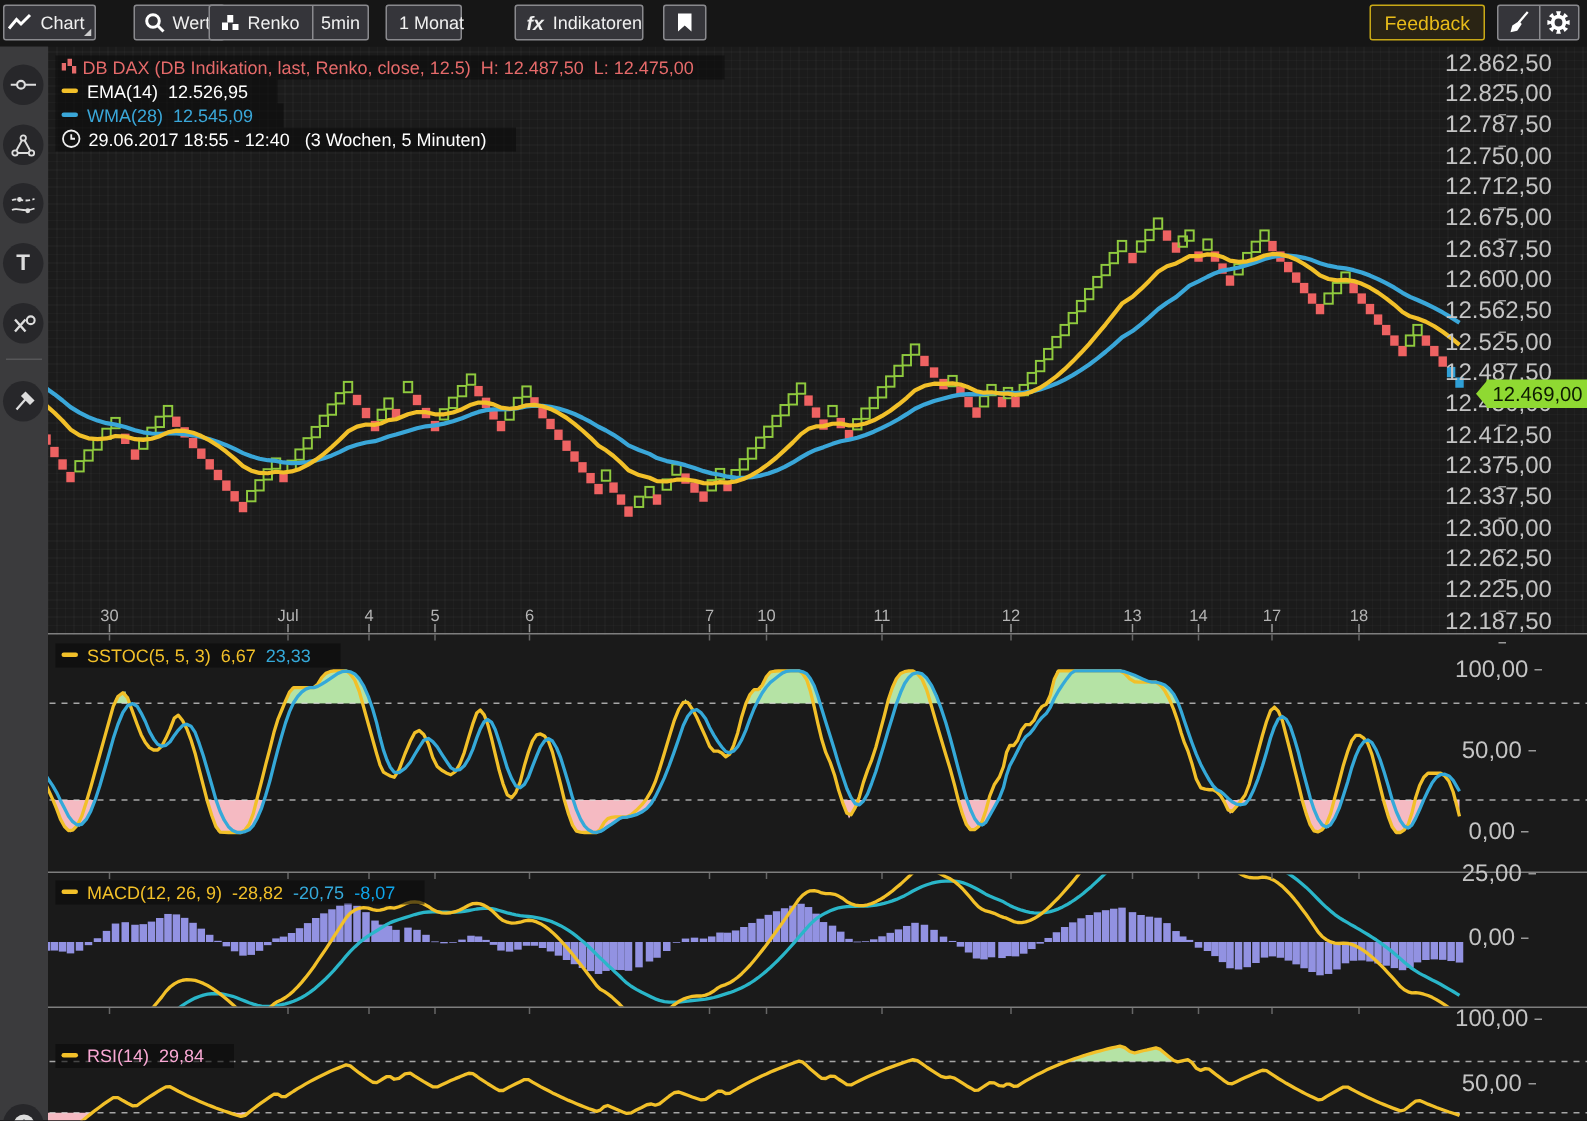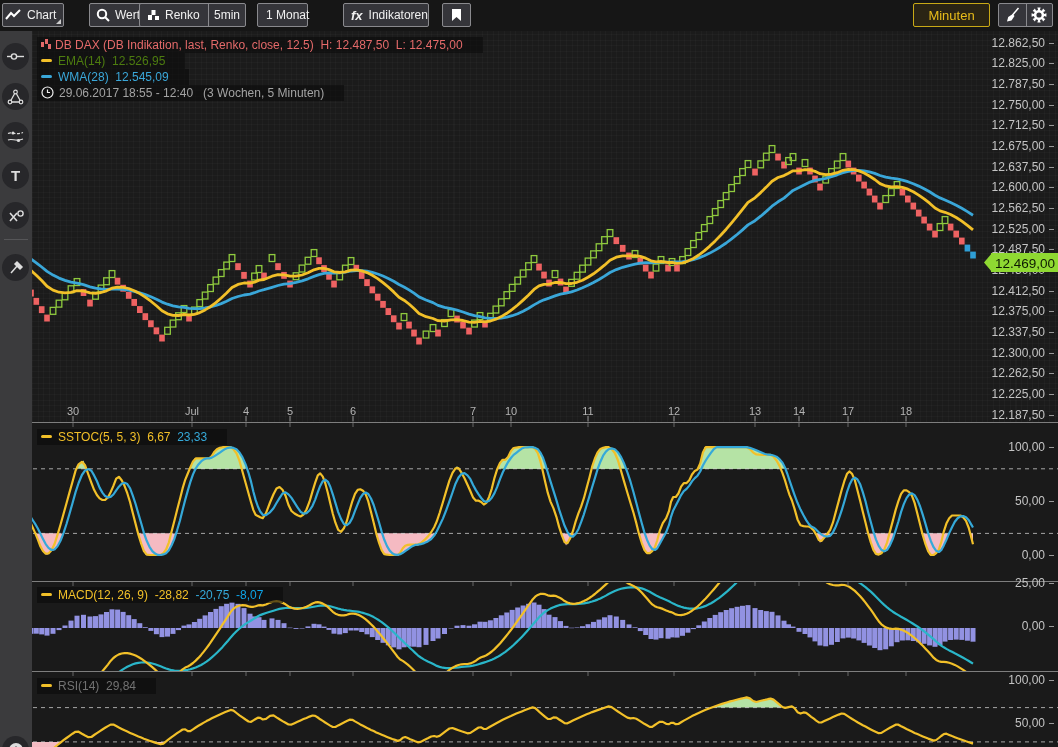--- a/index.html
+++ b/index.html
@@ -4,21 +4,21 @@
 html,body{width:1058px;height:747px;background:#141414;font-family:"Liberation Sans",sans-serif;overflow:hidden;position:relative}
 #toolbar{position:absolute;left:0;top:0;width:1058px;height:31px;background:#161616;z-index:6}
 .btn{position:absolute;top:3px;height:24px;background:#35353a;border:1px solid #8a8a8e;border-radius:2px;color:#f0f0f0;font-size:12px;display:flex;align-items:center}
 .btn .sep{width:1px;height:22px;background:#8a8a8e}
 #sidebar{position:absolute;left:0;top:31px;width:32px;height:716px;background:#3b3b3d;overflow:hidden;z-index:6}
 .sbtn{position:absolute;left:2px;width:27px;height:27px;border-radius:50%;background:#27272a;display:flex;align-items:center;justify-content:center}
 #chart{position:absolute;left:32px;top:31px;width:1026px;height:716px;background:#1a1a1a}
 #grid{position:absolute;left:32px;top:31px;width:1026px;height:392px;background:#1b1b1b;
 background-image:repeating-linear-gradient(0deg,rgba(255,255,255,.022) 0 1px,transparent 1px 5.62px),repeating-linear-gradient(90deg,rgba(255,255,255,.022) 0 1px,transparent 1px 5.62px)}
 #plot{position:absolute;left:0;top:0;z-index:2}
-.pl{position:absolute;right:4px;width:80px;text-align:right;color:#c4c4c4;font-size:12px;height:14px;line-height:14px}
+.pl{position:absolute;right:19px;width:80px;text-align:center;color:#c4c4c4;font-size:16px;height:14px;line-height:14px}
 .pl .tick{display:inline-block;width:5px;height:1px;background:#999;vertical-align:middle;margin-left:4px}
 .tl{position:absolute;top:405px;width:40px;text-align:center;color:#b4b4b4;font-size:11px;z-index:3}
 .leg{position:absolute;color:#fff;font-size:12px;height:16px;line-height:16px;background:rgba(12,12,12,.62);padding:0 20px 0 4px;white-space:pre;z-index:4}
 .dash{display:inline-block;width:11px;height:3px;border-radius:2px;background:#f2c029;vertical-align:middle;margin-right:6px;margin-top:-2px}
 #pricelabels{position:absolute;left:988px;top:0;width:70px;height:747px;z-index:3}
 </style></head><body>
 <div id="chart"></div>
 <div id="grid"></div>
 <svg id="plot" width="1058" height="747" viewBox="0 0 1058 747">
 <defs>
@@ -532,21 +532,21 @@
       <span style="flex:1;text-align:center;white-space:nowrap">1 Monat</span>
  </div>
  <div class="btn" style="left:343px;width:86px;padding-left:7px">
   <span style="font-style:italic;font-weight:bold;margin-right:6px;font-size:13px">fx</span>Indikatoren
  </div>
  <div class="btn" style="left:442px;width:29px;justify-content:center">
   <svg width="11" height="14" viewBox="0 0 11 14">
         <path d="M1 1 H10 V13 L5.5 9 L1 13 Z" fill="#fff"></path>
       </svg>
  </div>
- <div class="btn" style="left:913px;width:77px;background:#2a2414;border:1px solid #c9a916;color:#e8bc1a;justify-content:center;font-size:13px">Minuten</div>
+ <div class="btn" style="left:913px;width:77px;background:#2a2414;border:1px solid #c9a916;color:#e8bc1a;justify-content:center;font-size:13px">Feedback</div>
  <div class="btn" style="left:998px;width:55px">
   <div style="width:27px;display:flex;justify-content:center">
         <svg width="15" height="16" viewBox="0 0 15 16">
           <path d="M13.5 1 L7.5 8" stroke="#fff" stroke-width="1.5"></path>
           <path d="M7.8 7 L9.5 9 L6.5 13.5 L2 14.5 L3.2 10 Z" fill="#fff"></path>
         </svg>
       </div>
   <span class="sep"></span>
   <div style="width:26px;display:flex;justify-content:center">
         <svg width="16" height="16" viewBox="0 0 16 16">
@@ -596,29 +596,29 @@
         <circle cx="8" cy="8" r="7" fill="#ddd"></circle>
         <path d="M5 8 L8 4 L11 8 L8 12 Z" fill="#27272a"></path>
       </svg>
     </div>
 </div>
 <div class="leg" style="left:37px;top:37px;color:#e56a6a"><svg width="10" height="11" viewBox="0 0 10 11" style="margin-right:4px;vertical-align:-1px">
       <rect x="0" y="3" width="3" height="5" fill="#e56a6a"></rect>
       <rect x="4" y="0" width="3" height="5" fill="#e56a6a"></rect>
       <rect x="7" y="5" width="3" height="5" fill="#e56a6a"></rect>
     </svg>DB DAX (DB Indikation, last, Renko, close, 12.5)  H: 12.487,50  L: 12.475,00</div>
-<div class="leg" style="left:37px;top:53px;color:#4d7c0f"><span class="dash"></span>EMA(14)  12.526,95</div>
+<div class="leg" style="left:37px;top:53px;color:#ffffff"><span class="dash"></span>EMA(14)  12.526,95</div>
 <div class="leg" style="left:37px;top:69px;color:#3aa7d9"><span class="dash" style="background:#3aa7d9"></span>WMA(28)  12.545,09</div>
-<div class="leg" style="left:37px;top:85px;color:#a3a3a3"><svg width="13" height="13" viewBox="0 0 13 13" style="margin-right:5px;vertical-align:-2px">
+<div class="leg" style="left:37px;top:85px;color:#ffffff"><svg width="13" height="13" viewBox="0 0 13 13" style="margin-right:5px;vertical-align:-2px">
       <circle cx="6.5" cy="6.5" r="5.5" fill="none" stroke="#f0f0f0" stroke-width="1.2"></circle>
       <path d="M6.5 3.5 V6.5 H9" stroke="#f0f0f0" stroke-width="1.2" fill="none"></path>
     </svg>29.06.2017 18:55 - 12:40   (3 Wochen, 5 Minuten)</div>
 <div class="leg" style="left:37px;top:429px;color:#f2c029"><span class="dash"></span>SSTOC(5, 5, 3)  6,67  <span style="color:#35a9d9">23,33</span></div>
 <div class="leg" style="left:37px;top:587px;color:#f2c029"><span class="dash"></span>MACD(12, 26, 9)  -28,82  <span style="color:#35a9d9">-20,75</span>  <span style="color:#0ea5e9">-8,07</span></div>
-<div class="leg" style="left:37px;top:678px;color:#737373"><span class="dash"></span>RSI(14)  29,84</div>
+<div class="leg" style="left:37px;top:696px;color:#f9a8d4"><span class="dash"></span>RSI(14)  29,84</div>
 <div id="pricelabels">
 <div class="pl" style="top:36px">12.862,50<span class="tick"></span></div>
 <div class="pl" style="top:56px">12.825,00<span class="tick"></span></div>
 <div class="pl" style="top:77px">12.787,50<span class="tick"></span></div>
 <div class="pl" style="top:98px">12.750,00<span class="tick"></span></div>
 <div class="pl" style="top:118px">12.712,50<span class="tick"></span></div>
 <div class="pl" style="top:139px">12.675,00<span class="tick"></span></div>
 <div class="pl" style="top:160px">12.637,50<span class="tick"></span></div>
 <div class="pl" style="top:180px">12.600,00<span class="tick"></span></div>
 <div class="pl" style="top:201px">12.562,50<span class="tick"></span></div>

